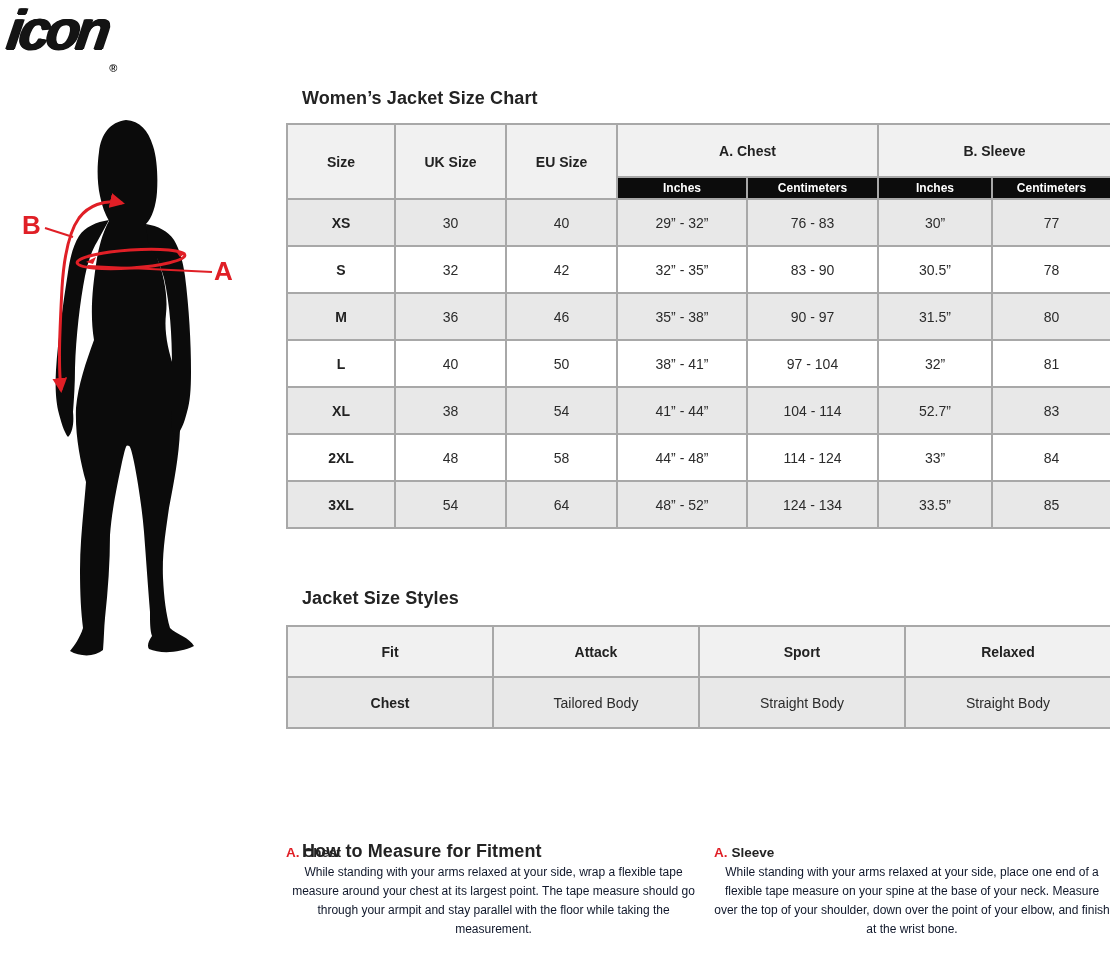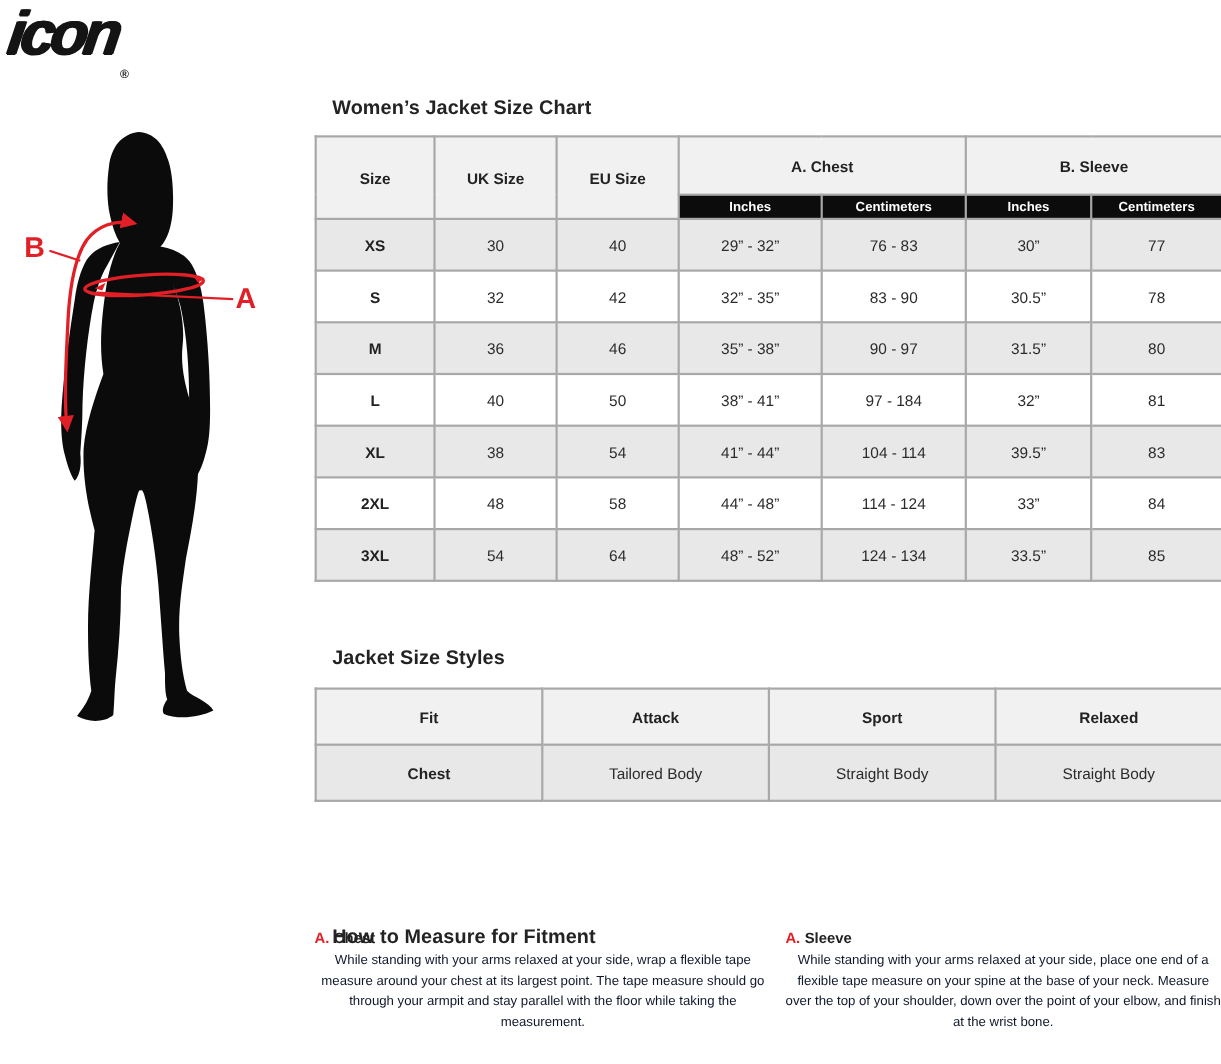--- a/index.html
+++ b/index.html
@@ -200,31 +200,31 @@
           <td>35” - 38”</td>
           <td>90 - 97</td>
           <td>31.5”</td>
           <td>80</td>
         </tr>
         <tr>
           <th>L</th>
           <td>40</td>
           <td>50</td>
           <td>38” - 41”</td>
-          <td>97 - 184</td>
+          <td>97 - 104</td>
           <td>32”</td>
           <td>81</td>
         </tr>
         <tr>
           <th>XL</th>
           <td>38</td>
           <td>54</td>
           <td>41” - 44”</td>
           <td>104 - 114</td>
-          <td>39.5”</td>
+          <td>52.7”</td>
           <td>83</td>
         </tr>
         <tr>
           <th>2XL</th>
           <td>48</td>
           <td>58</td>
           <td>44” - 48”</td>
           <td>114 - 124</td>
           <td>33”</td>
           <td>84</td>

